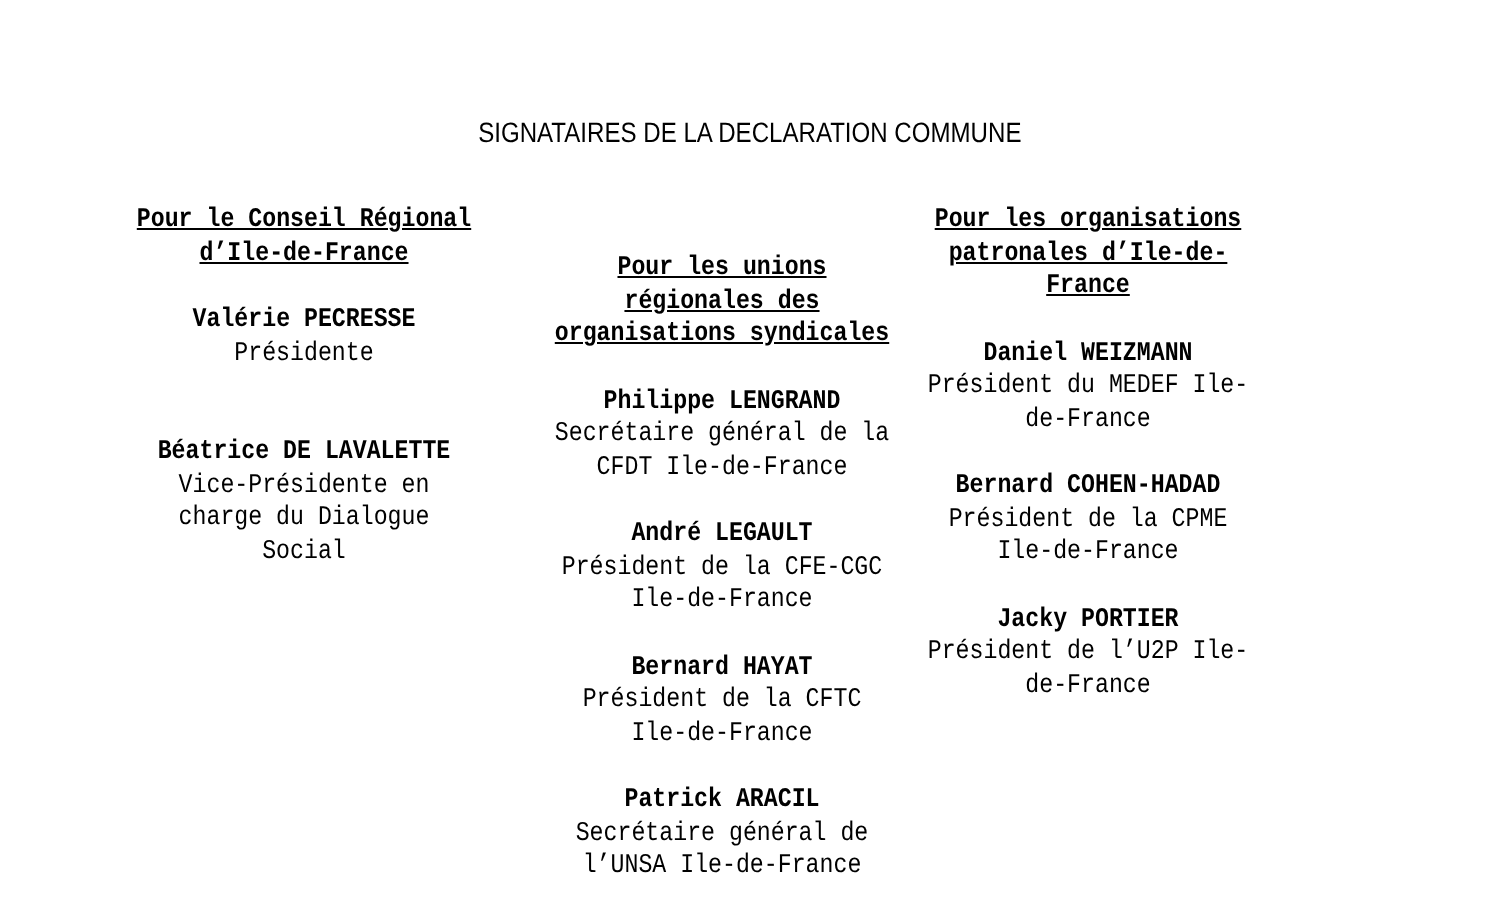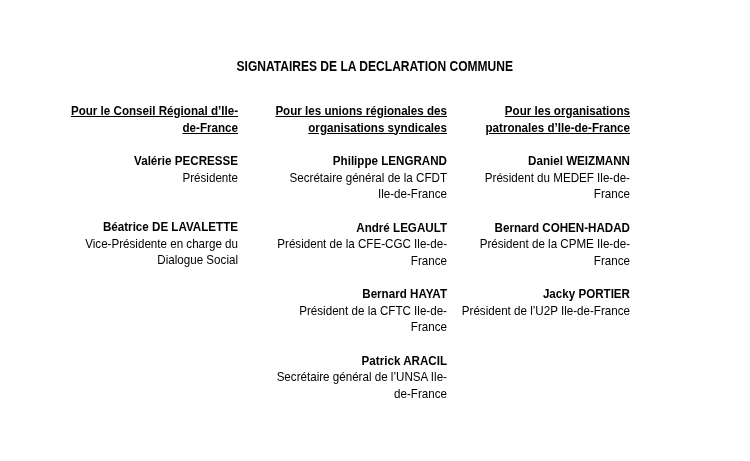--- a/index.html
+++ b/index.html
@@ -1,23 +1,23 @@
 <!DOCTYPE html>
 <html><head>
 <meta charset="utf-8">
 <style>
   html, body { margin:0; padding:0; background:#ffffff; }
   body { width:750px; height:461px; position:relative; overflow:hidden;
          font-family:"Liberation Sans", sans-serif; color:#000; }
   .title { position:absolute; top:58px; left:0; width:750px; text-align:center;
-           font-weight:bold; font-size:14px; text-decoration:underline; }
+           font-weight:normal; font-size:14px; text-decoration:underline; }
   .title span { display:inline-block; transform:scaleX(0.86); transform-origin:center; }
-  .col { position:absolute; top:103px; width:200px; text-align:right; }
+  .col { position:absolute; top:103px; width:200px; text-align:center;font-family:Liberation Mono, monospace; }
   .col1 { left:52px; }
-  .col2 { left:261px; }
+  .col2 { left:261px;margin-top:24px; }
   .col3 { left:444px; }
   .narrow { display:block; transform:scaleX(0.86); transform-origin:center; }
   .heading { font-weight:bold; font-size:13.5px; line-height:16.5px; text-decoration:underline; margin:0; }
   .sig { margin-top:17px; font-size:13.5px; line-height:16.5px; }
   .sig .name { font-weight:bold; }
   .col1 .sig + .sig { margin-top:33px; }
 </style>
 </head>
 <body>
 

